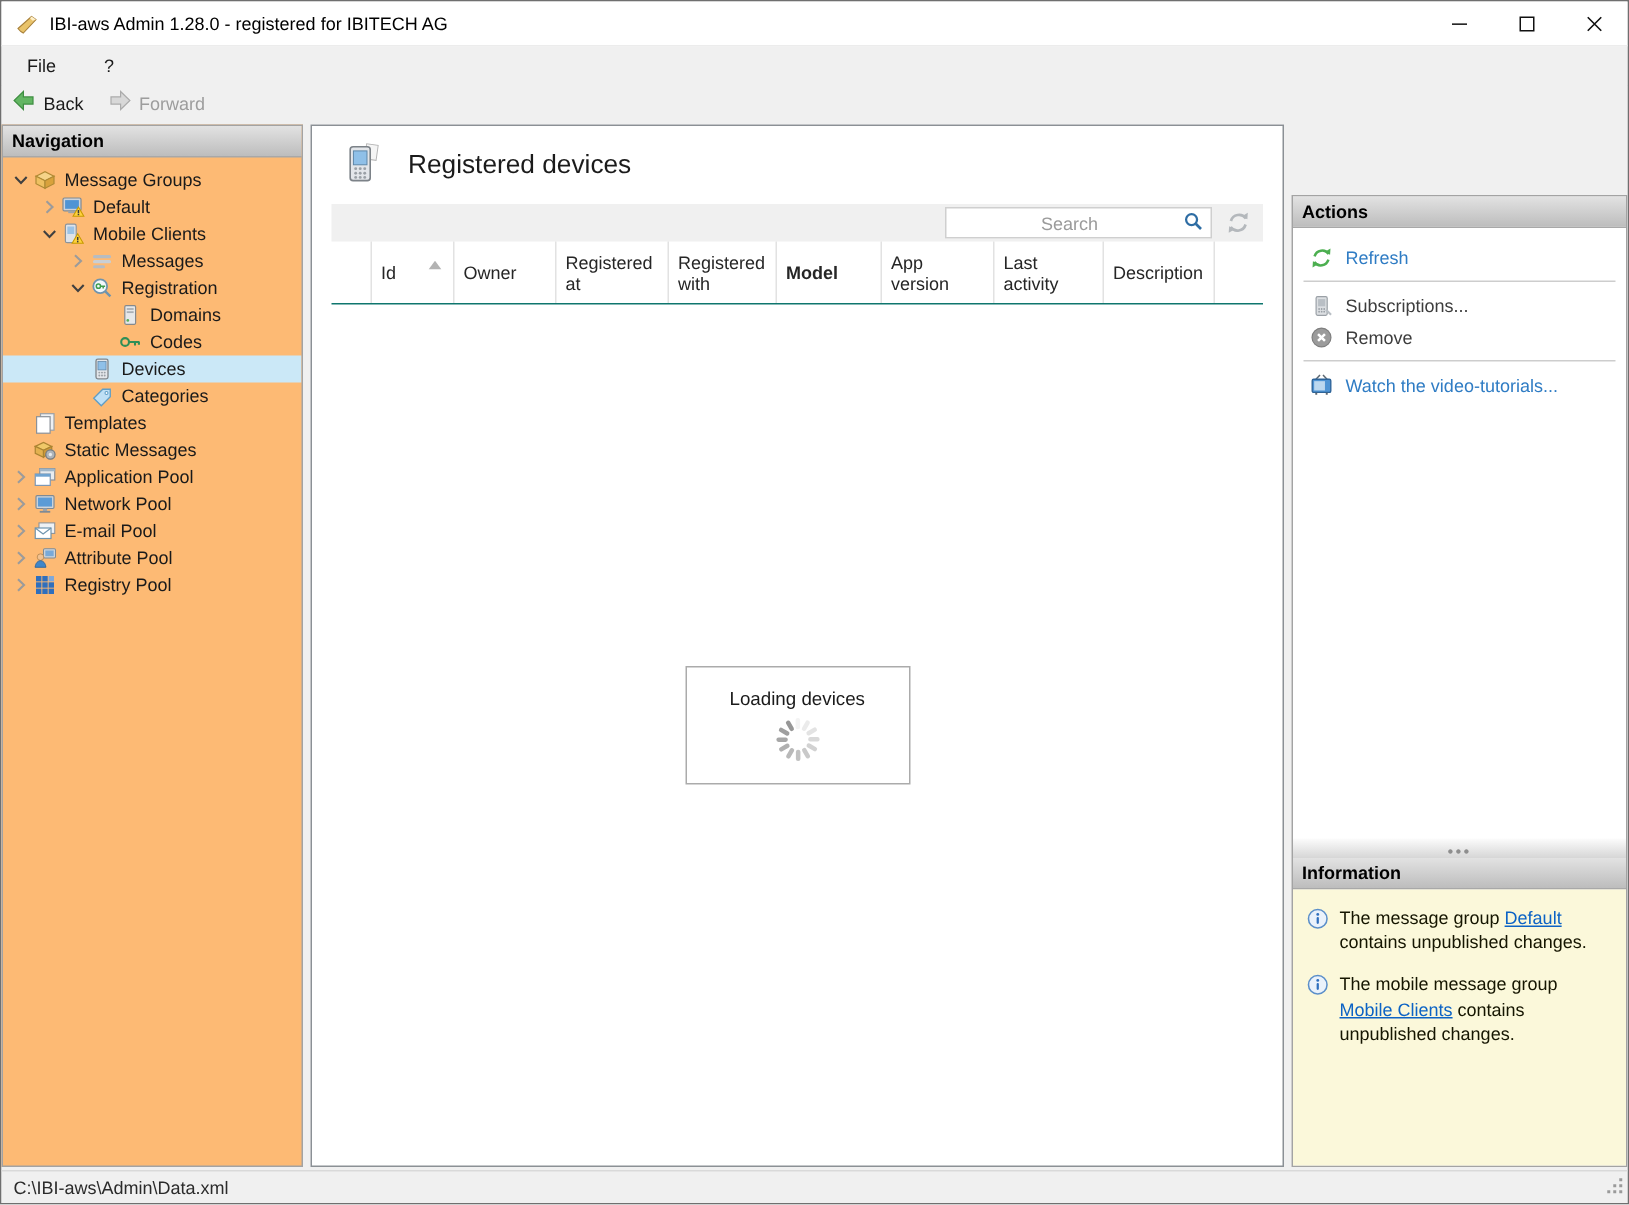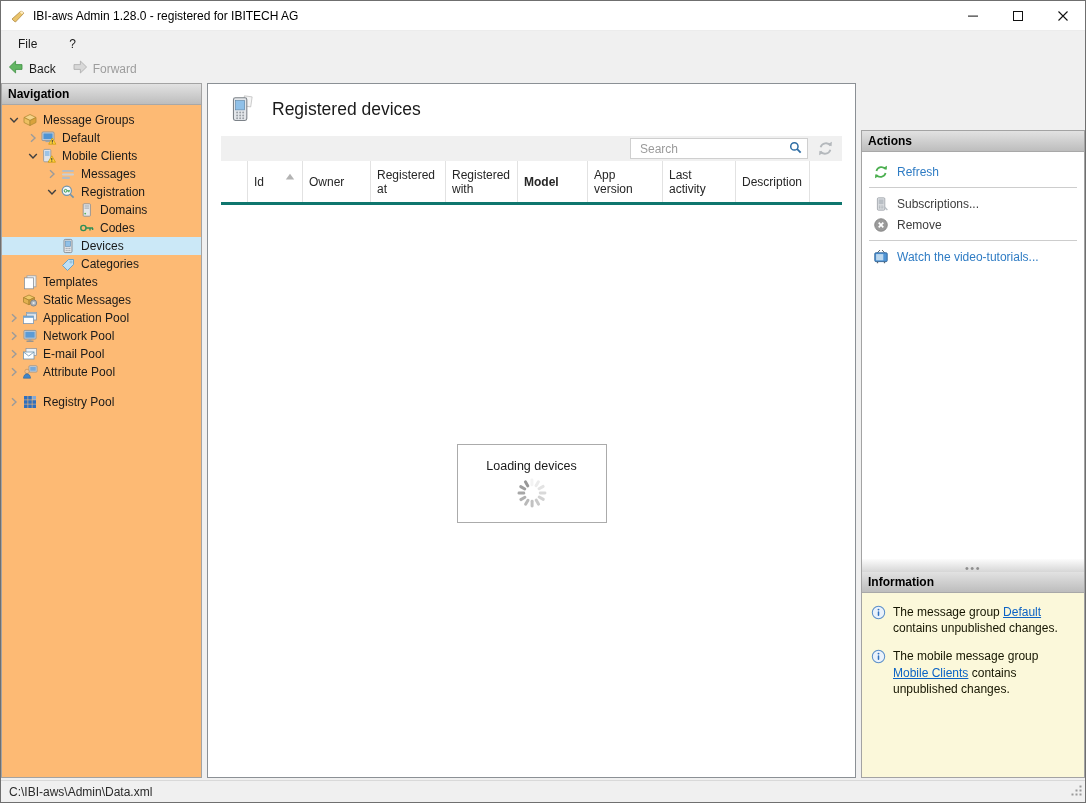--- a/index.html
+++ b/index.html
@@ -34,24 +34,24 @@
   
   .main-panel{flex:1;min-width:0;background:#fff;border:1px solid #8b9095;margin:0 5px;position:relative;
     display:flex;flex-direction:column;}
   .main-heading{display:flex;align-items:center;padding:11px 0 6px 19px;flex:none;}
   .hicon{width:28px;height:28px;flex:none;}
   .page-title{font-size:17.5px;margin-left:17px;color:#1b1b1b;}
   .search-band{margin:7px 13px 0;background:#f0f0f0;height:25px;display:flex;align-items:center;
     justify-content:flex-end;flex:none;}
   .search-box{width:178px;height:21px;background:#fff;border:1px solid #cfcfcf;display:flex;align-items:center;
     padding:0 4px 0 7px;margin-right:9px;}
-  .search-box input{border:none;outline:none;flex:1;min-width:0;font:12px "Liberation Sans",sans-serif;color:#7f1d1d;background:transparent;}
+  .search-box input{border:none;outline:none;flex:1;min-width:0;font:12px "Liberation Sans",sans-serif;color:#7f1d1d;background:transparent;text-align:center;}
   .search-box input::placeholder{color:#9b9b9b;}
   .search-refresh{width:18px;height:18px;margin-right:7px;display:flex;align-items:center;}
-  .thead{margin:0 13px;display:flex;flex:none;border-bottom:3px solid #0f766e;}
+  .thead{margin:0 13px;display:flex;flex:none;border-bottom:1px solid #0f766e;}
   .th{border-right:1px solid #e2e2e2;padding:4px 6px;display:flex;flex-direction:column;justify-content:center;
     color:#262626;position:relative;min-height:41px;}
   .th.indicator{padding:0;}
   .th .sort{position:absolute;right:7px;top:8px;}
   .tbody{flex:1;}
   .loading-box{position:absolute;left:50%;top:360px;transform:translateX(-50%);width:150px;height:79px;
     background:#fff;border:1px solid #ababab;text-align:center;}
   .loading-box .ltext{margin-top:14px;font-size:12.5px;color:#1a1a1a;}
   .loading-box .spinner{margin-top:3px;}
   
@@ -338,21 +338,21 @@
             <span class="ticon">
               <svg width="16" height="16" viewBox="0 0 16 16" xmlns="http://www.w3.org/2000/svg">
                 <rect x="7" y="1.8" width="8" height="6.2" rx=".8" fill="#cfd5db" stroke="#7f8a94" stroke-width=".7"></rect>
                 <rect x="8.2" y="3" width="5.6" height="3.8" fill="#79a9d8"></rect>
                 <circle cx="5" cy="7.4" r="2.2" fill="#f2c18f" stroke="#b98b55" stroke-width=".6"></circle>
                 <path d="M1.4 14.2c.3-2.9 1.9-4.4 3.6-4.4s3.3 1.5 3.6 4.4z" fill="#3f86c9" stroke="#2d6398" stroke-width=".6"></path>
               </svg>
             </span>
             <span class="tlabel">Attribute Pool</span>
           </div>
-          <div class="tree-row" style="padding-left: 4px; margin-top: 12px;">
+          <div class="tree-row" style="padding-left: 4px;">
             <span class="chev">
               <svg width="16" height="16" viewBox="0 0 16 16" xmlns="http://www.w3.org/2000/svg">
                 <path d="M6 4.2l4 3.8-4 3.8" fill="none" stroke="#9b9b9b" stroke-width="1.4"></path>
               </svg>
             </span>
             <span class="ticon">
               <svg width="16" height="16" viewBox="0 0 16 16" xmlns="http://www.w3.org/2000/svg">
                 <g fill="#2f6fbd">
                   <rect x="2" y="2" width="3.6" height="3.6"></rect>
                   <rect x="6.2" y="2" width="3.6" height="3.6"></rect>

